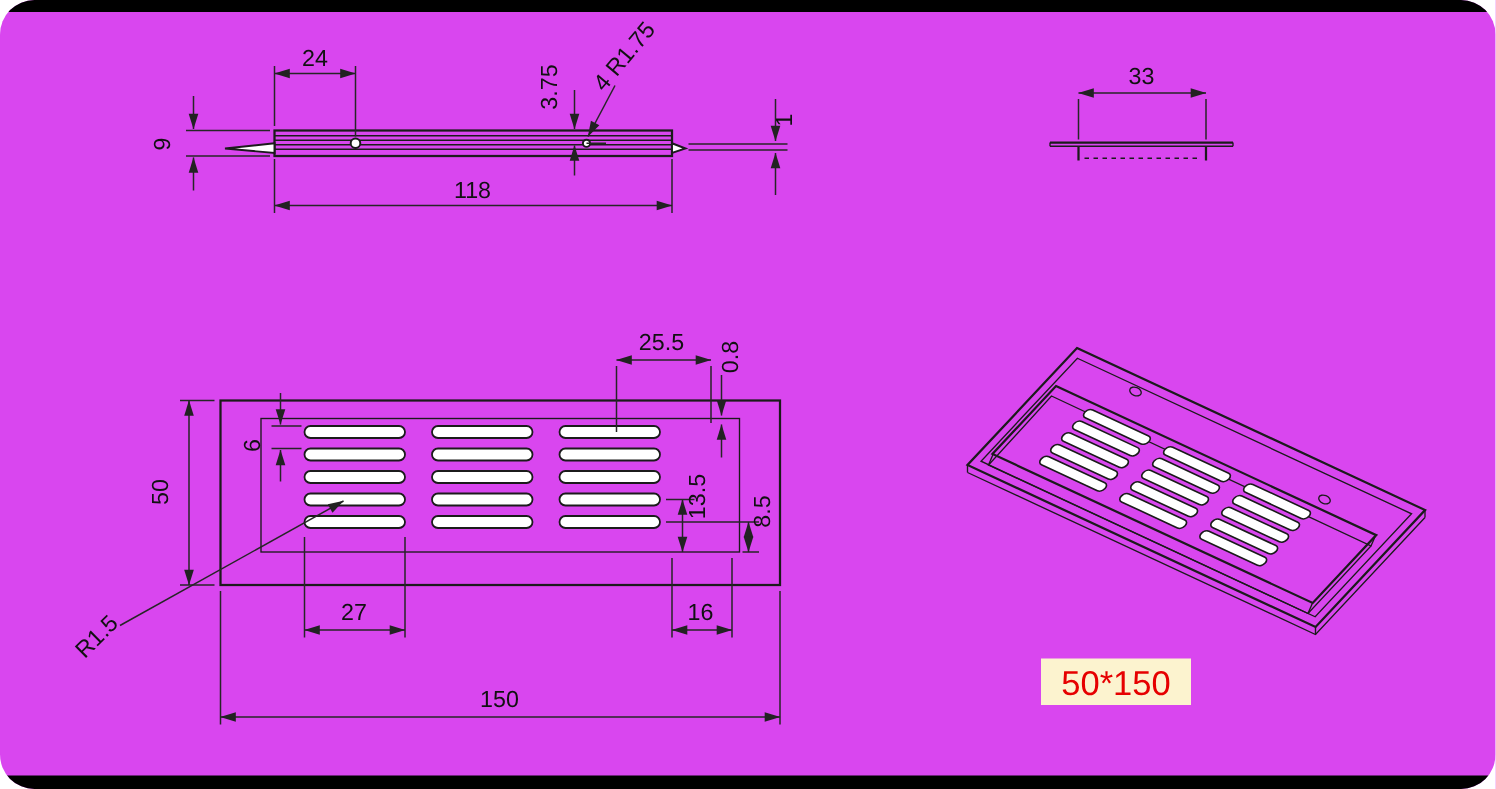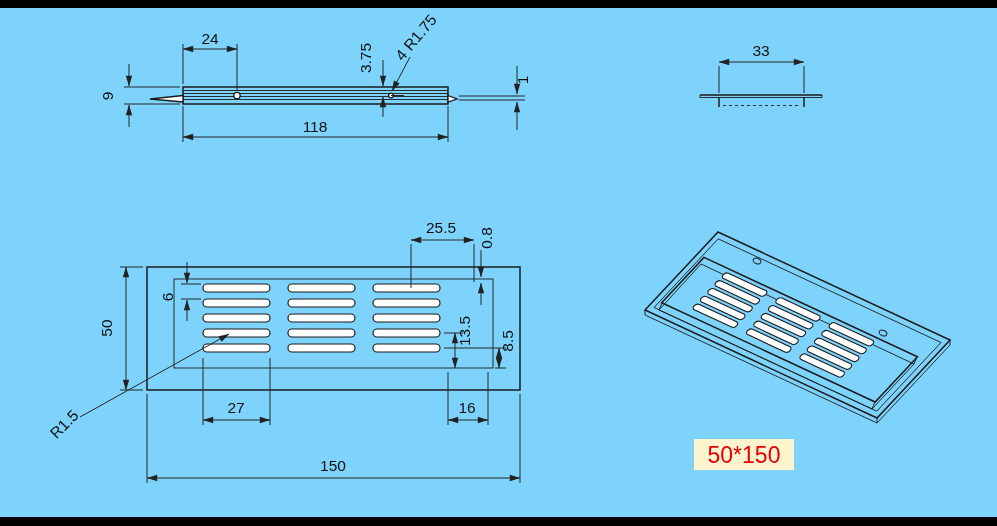--- a/index.html
+++ b/index.html
@@ -1,17 +1,17 @@
 <!DOCTYPE html>
 <html><head>
 <meta charset="utf-8">
 <style>
   html,body{margin:0;padding:0;background:#ffffff;}
-  .stage{position:relative;width:997px;height:526px;background:#7dd3fc;overflow:hidden;
-         font-family:"Liberation Sans",sans-serif;}
+  .stage{position:relative;width:997px;height:526px;background:#d946ef;overflow:hidden;
+         font-family:"Liberation Sans",sans-serif;border-radius:23px;}
   svg{position:absolute;left:0;top:0;}
   .part{stroke:#1b1b1b;stroke-width:1.5;fill:none;stroke-linejoin:miter;}
   .partw{stroke:#1b1b1b;stroke-width:1.3;fill:#ffffff;}
   .thin{stroke:#1b1b1b;stroke-width:0.9;fill:none;}
   .dim{stroke:#262626;stroke-width:1;fill:none;}
   .slot{stroke:#1b1b1b;stroke-width:1.2;fill:#ffffff;}
   .islot{stroke:#1b1b1b;stroke-width:1.1;fill:#ffffff;}
   text.dt{font-family:"Liberation Sans",sans-serif;font-size:15.5px;fill:#111111;text-anchor:middle;}
   text.lbl{font-family:"Liberation Sans",sans-serif;font-size:23px;fill:#e60000;text-anchor:middle;}
 </style>

